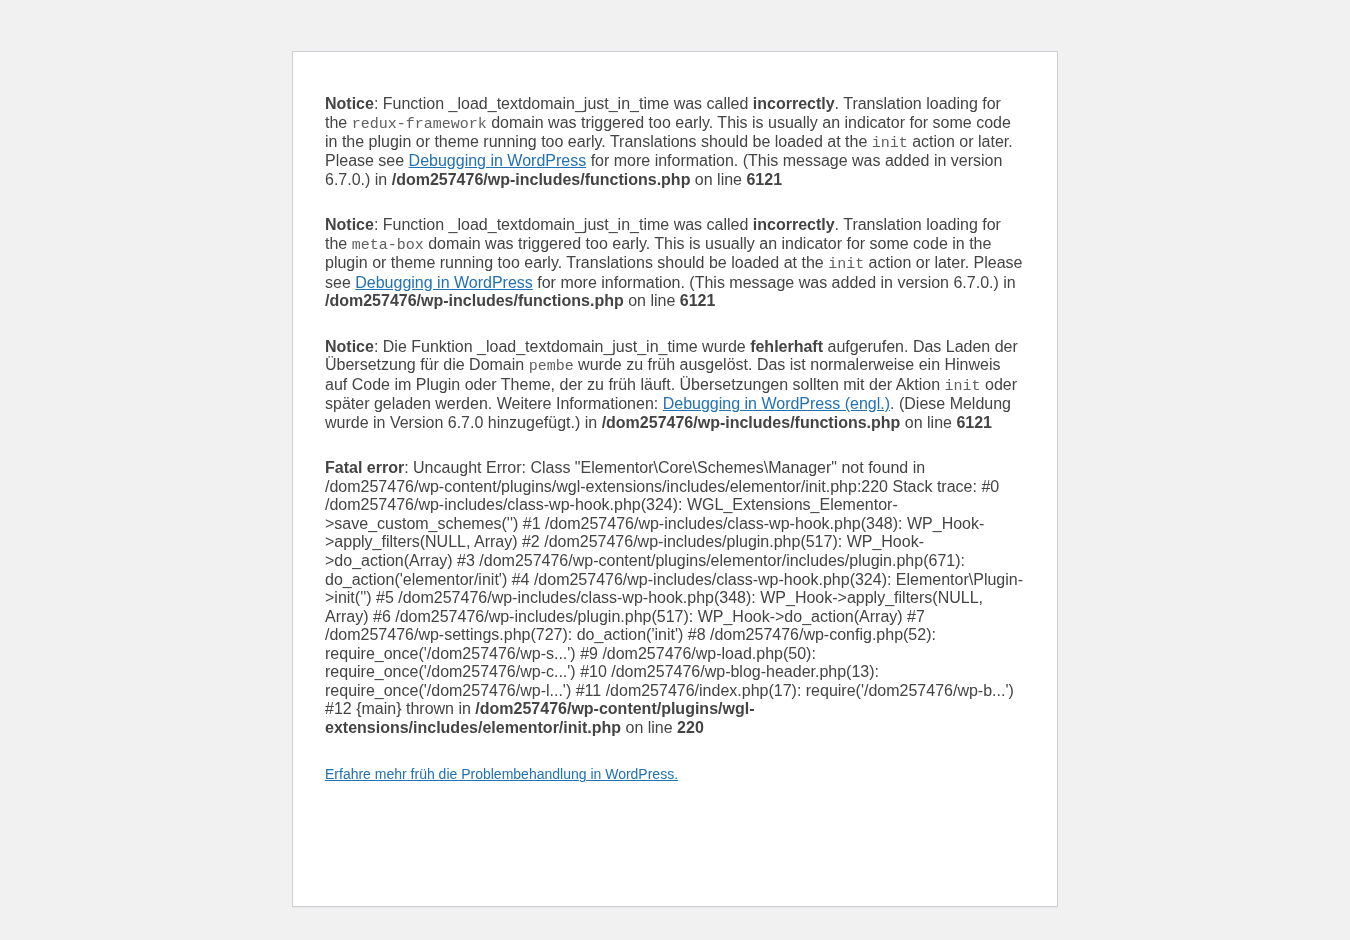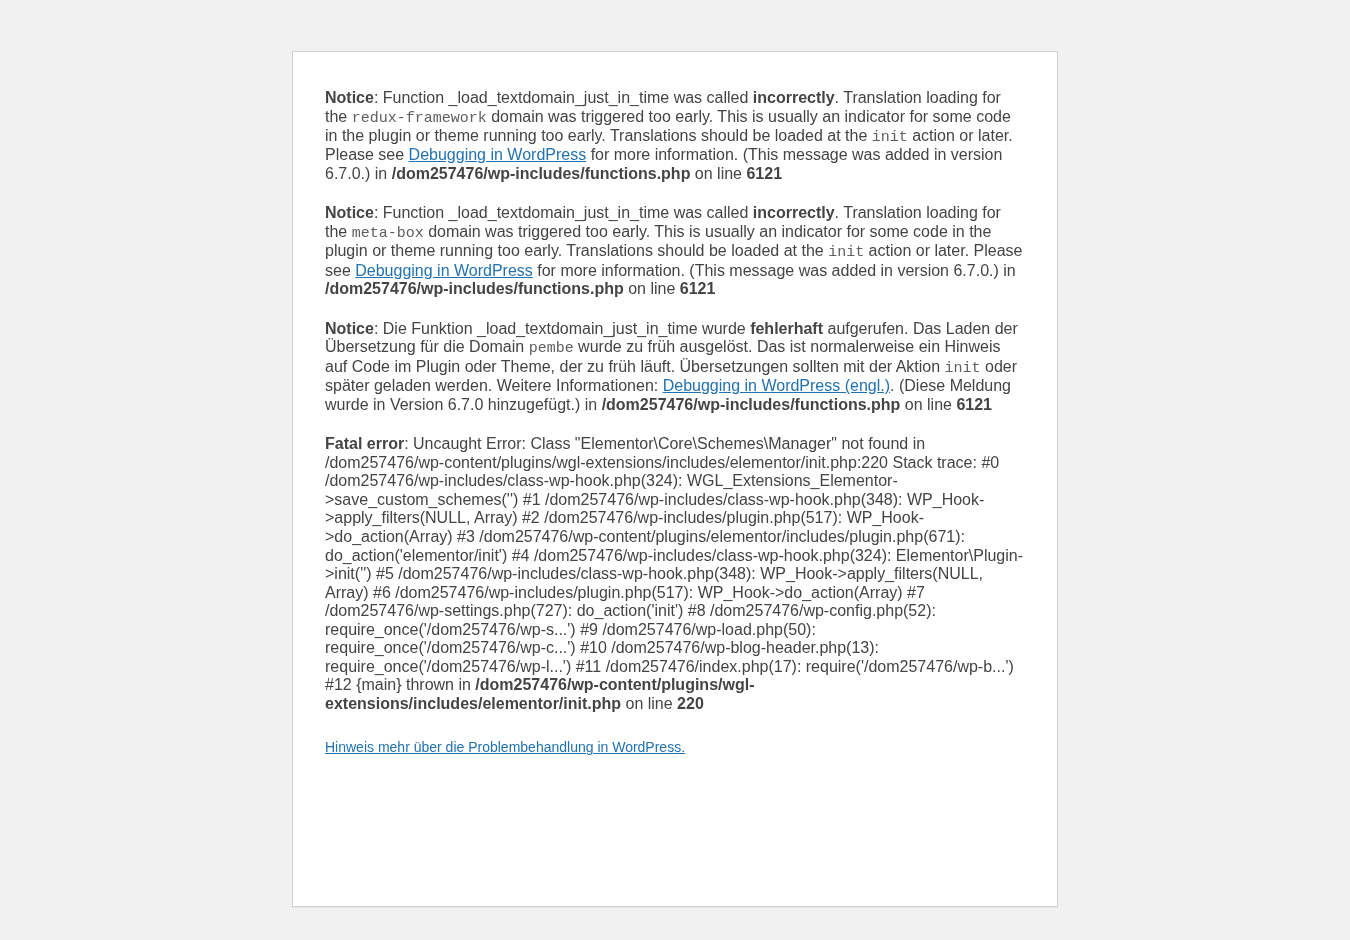--- a/index.html
+++ b/index.html
@@ -20,21 +20,21 @@
     margin: 51px auto 0 auto;
     background: #ffffff;
     border: 1px solid #ccd0d4;
     box-shadow: 0 1px 1px rgba(0, 0, 0, 0.04);
     padding: 16px 32px;
     color: #444444;
   }
   p.notice {
     font-size: 16px;
     line-height: 1.16;
-    margin: 21px 0;
+    margin: 27px 0;
     overflow-wrap: break-word;
   }
   p.notice strong {
     font-weight: bold;
   }
   p.notice code {
     font-family: "Liberation Mono", "DejaVu Sans Mono", monospace;
     font-size: 15px;
     color: #606060;
   }
@@ -61,16 +61,16 @@
   <p class="notice"><strong>Notice</strong><span>: Function _load_textdomain_just_in_time was called </span><strong>incorrectly</strong><span>. Translation loading for the </span><code>redux-framework</code><span> domain was triggered too early. This is usually an indicator for some code in the plugin or theme running too early. Translations should be loaded at the </span><code>init</code><span> action or later. Please see </span><a href="#">Debugging in WordPress</a><span> for more information. (This message was added in version 6.7.0.) in </span><strong>/dom257476/wp-includes/functions.php</strong><span> on line </span><strong>6121</strong></p>
 
   <p class="notice"><strong>Notice</strong><span>: Function _load_textdomain_just_in_time was called </span><strong>incorrectly</strong><span>. Translation loading for the </span><code>meta-box</code><span> domain was triggered too early. This is usually an indicator for some code in the plugin or theme running too early. Translations should be loaded at the </span><code>init</code><span> action or later. Please see </span><a href="#">Debugging in WordPress</a><span> for more information. (This message was added in version 6.7.0.) in </span><strong>/dom257476/wp-includes/functions.php</strong><span> on line </span><strong>6121</strong></p>
 
   <p class="notice"><strong>Notice</strong><span>: Die Funktion _load_textdomain_just_in_time wurde </span><strong>fehlerhaft</strong><span> aufgerufen. Das Laden der Übersetzung für die Domain </span><code>pembe</code><span> wurde zu früh ausgelöst. Das ist normalerweise ein Hinweis auf Code im Plugin oder Theme, der zu früh läuft. Übersetzungen sollten mit der Aktion </span><code>init</code><span> oder später geladen werden. Weitere Informationen: </span><a href="#">Debugging in WordPress (engl.)</a><span>. (Diese Meldung wurde in Version 6.7.0 hinzugefügt.) in </span><strong>/dom257476/wp-includes/functions.php</strong><span> on line </span><strong>6121</strong></p>
 
   <p class="notice"><strong>Fatal error</strong><span>: Uncaught Error: Class "Elementor\Core\Schemes\Manager" not found in /dom257476/wp-content/plugins/wgl-extensions/includes/elementor/init.php:220 Stack trace: #0 /dom257476/wp-includes/class-wp-hook.php(324): WGL_Extensions_Elementor-&gt;save_custom_schemes('') #1 /dom257476/wp-includes/class-wp-hook.php(348): WP_Hook-&gt;apply_filters(NULL, Array) #2 /dom257476/wp-includes/plugin.php(517): WP_Hook-&gt;do_action(Array) #3 /dom257476/wp-content/plugins/elementor/includes/plugin.php(671): do_action('elementor/init') #4 /dom257476/wp-includes/class-wp-hook.php(324): Elementor\Plugin-&gt;init('') #5 /dom257476/wp-includes/class-wp-hook.php(348): WP_Hook-&gt;apply_filters(NULL, Array) #6 /dom257476/wp-includes/plugin.php(517): WP_Hook-&gt;do_action(Array) #7 /dom257476/wp-settings.php(727): do_action('init') #8 /dom257476/wp-config.php(52): require_once('/dom257476/wp-s...') #9 /dom257476/wp-load.php(50): require_once('/dom257476/wp-c...') #10 /dom257476/wp-blog-header.php(13): require_once('/dom257476/wp-l...') #11 /dom257476/index.php(17): require('/dom257476/wp-b...') #12 {main} thrown in </span><strong>/dom257476/wp-content/plugins/wgl-extensions/includes/elementor/init.php</strong><span> on line </span><strong>220</strong></p>
 
   <div id="error-page">
     <p class="die-link-p">
-      <a href="#">Hinweis mehr über die Problembehandlung in WordPress.</a>
+      <a href="#">Erfahre mehr früh die Problembehandlung in WordPress.</a>
     </p>
   </div>
 </div>
 
 </body></html>

